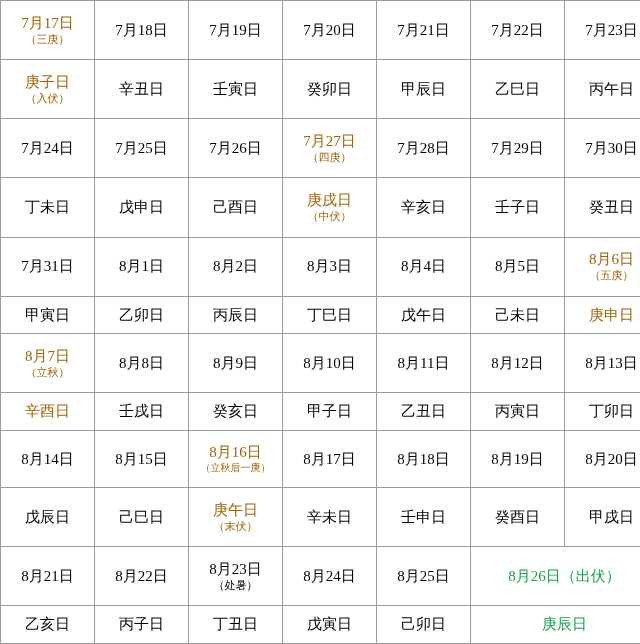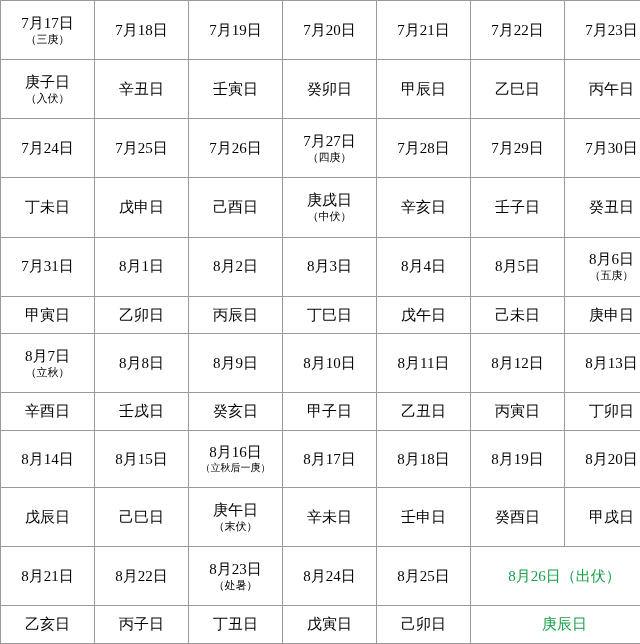--- a/index.html
+++ b/index.html
@@ -37,21 +37,21 @@
   }
   .line2 {
     display: block;
     white-space: nowrap;
     font-size: 11px;
   }
   .small .line2 {
     font-size: 10px;
   }
   .c-black { color: #000000; }
-  .c-red   { color: #000000; }
+  .c-red   { color: #a16207; }
   .c-green { color: #18a04a; }
 </style>
 </head>
 <body>
 
 <table id="calendar-table">
   <tbody>
       <tr>
         <td>
           <span class="cell-inner c-red">

